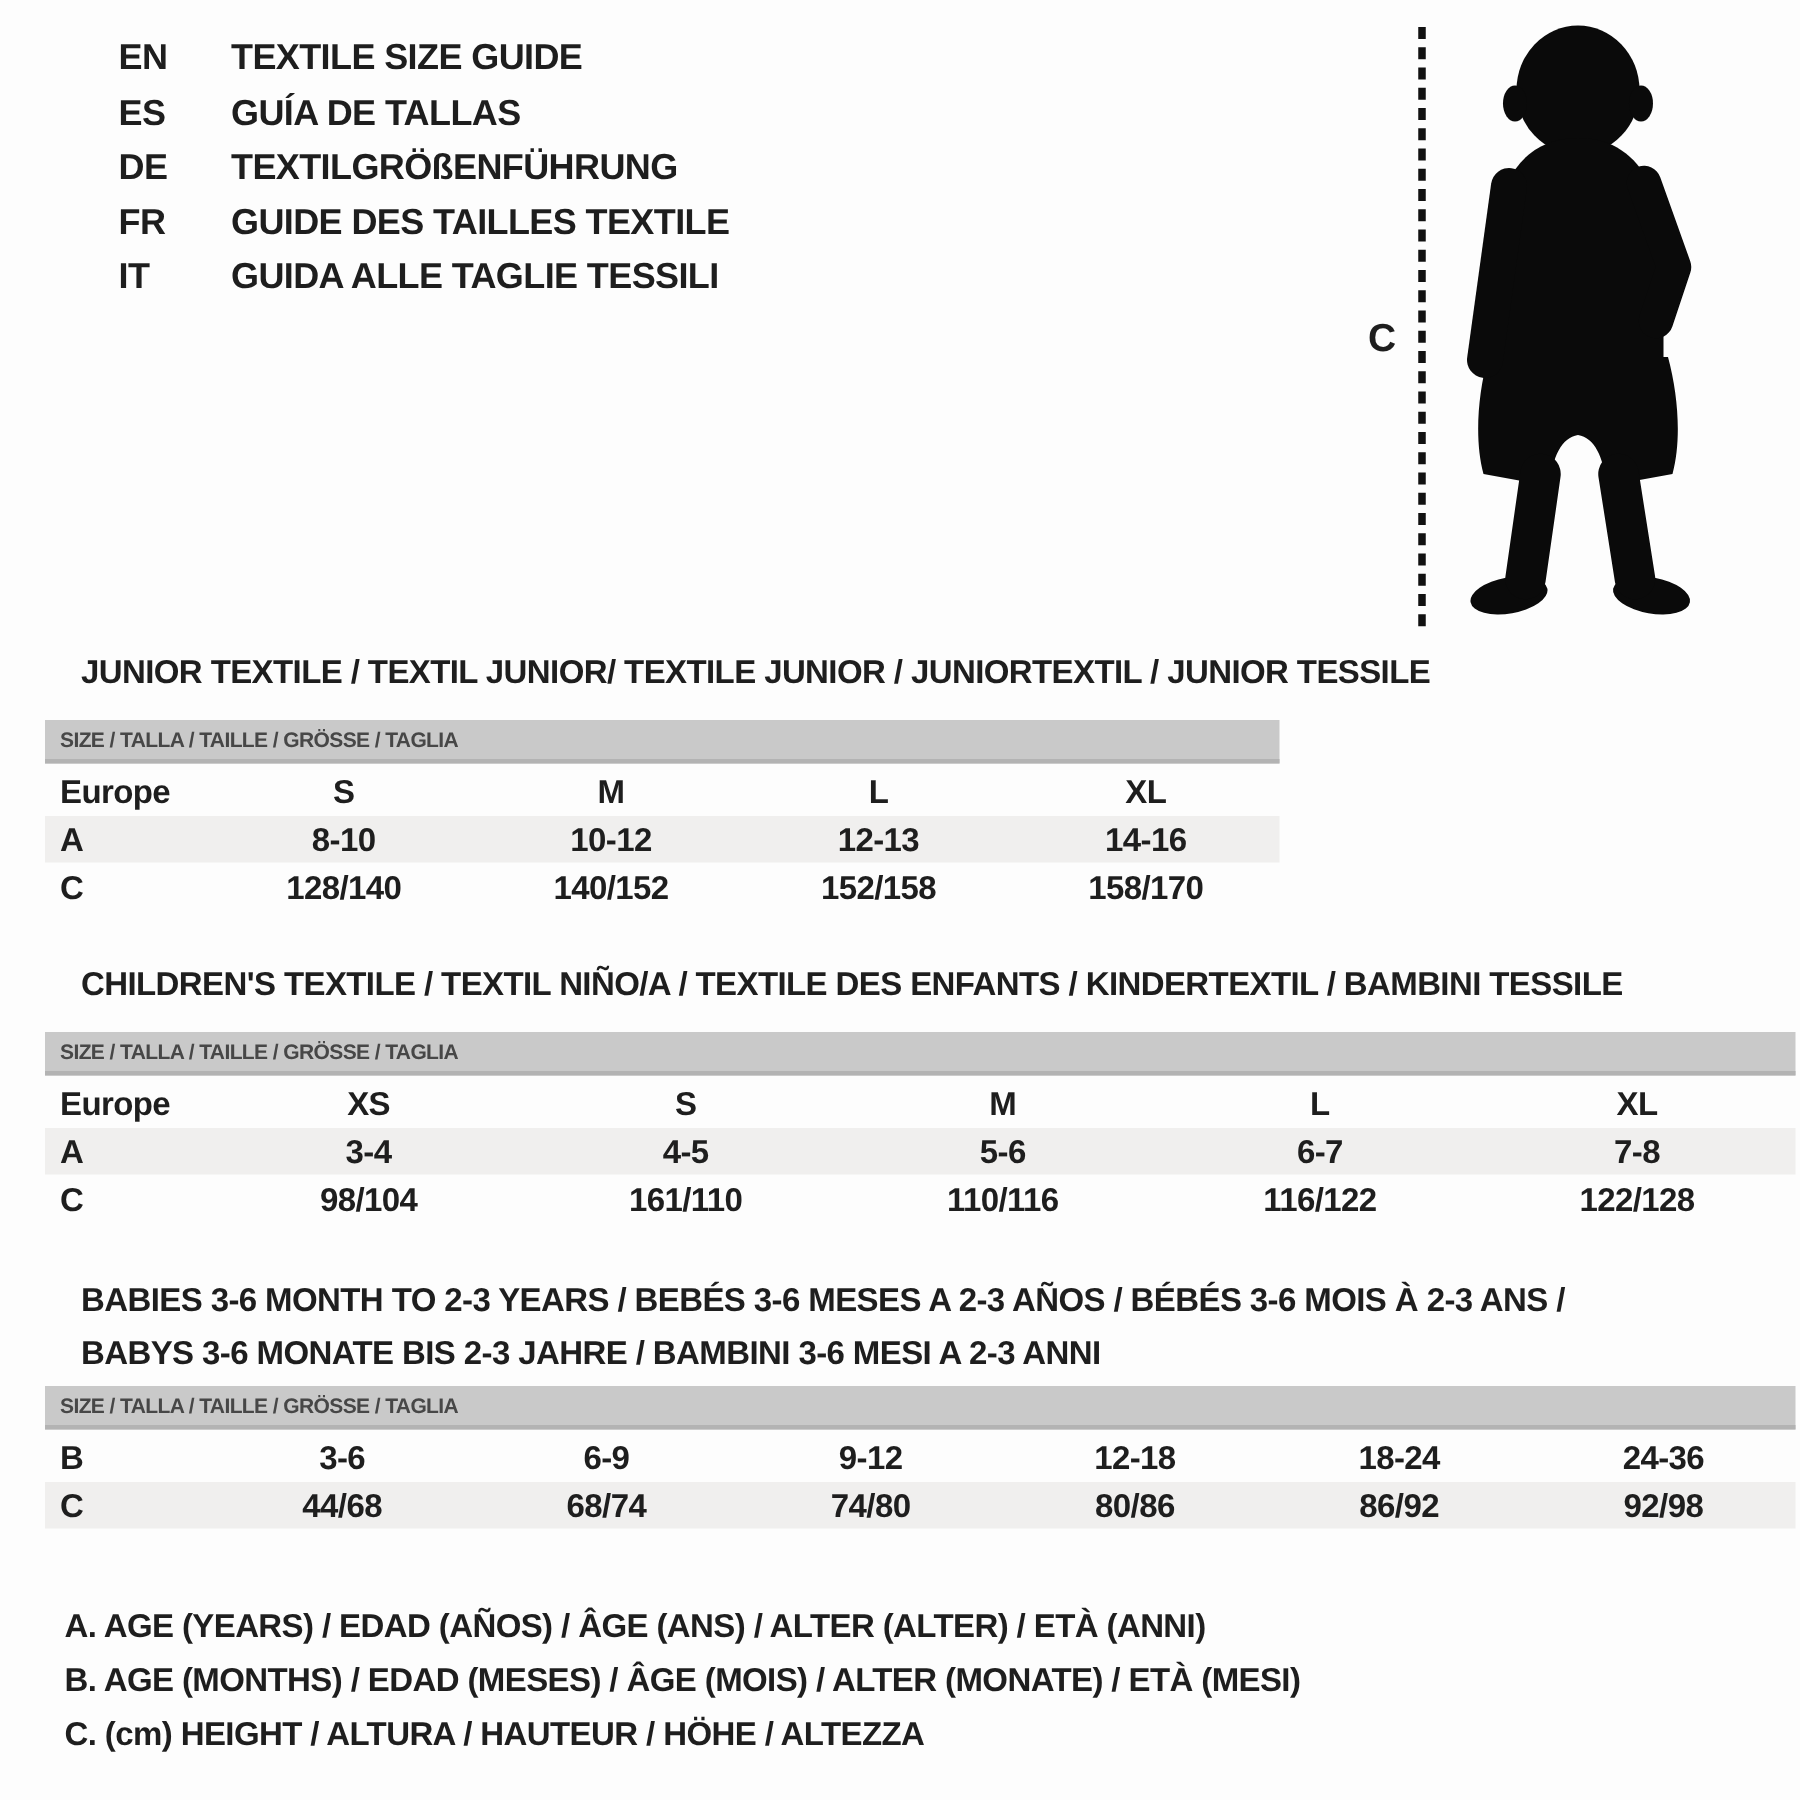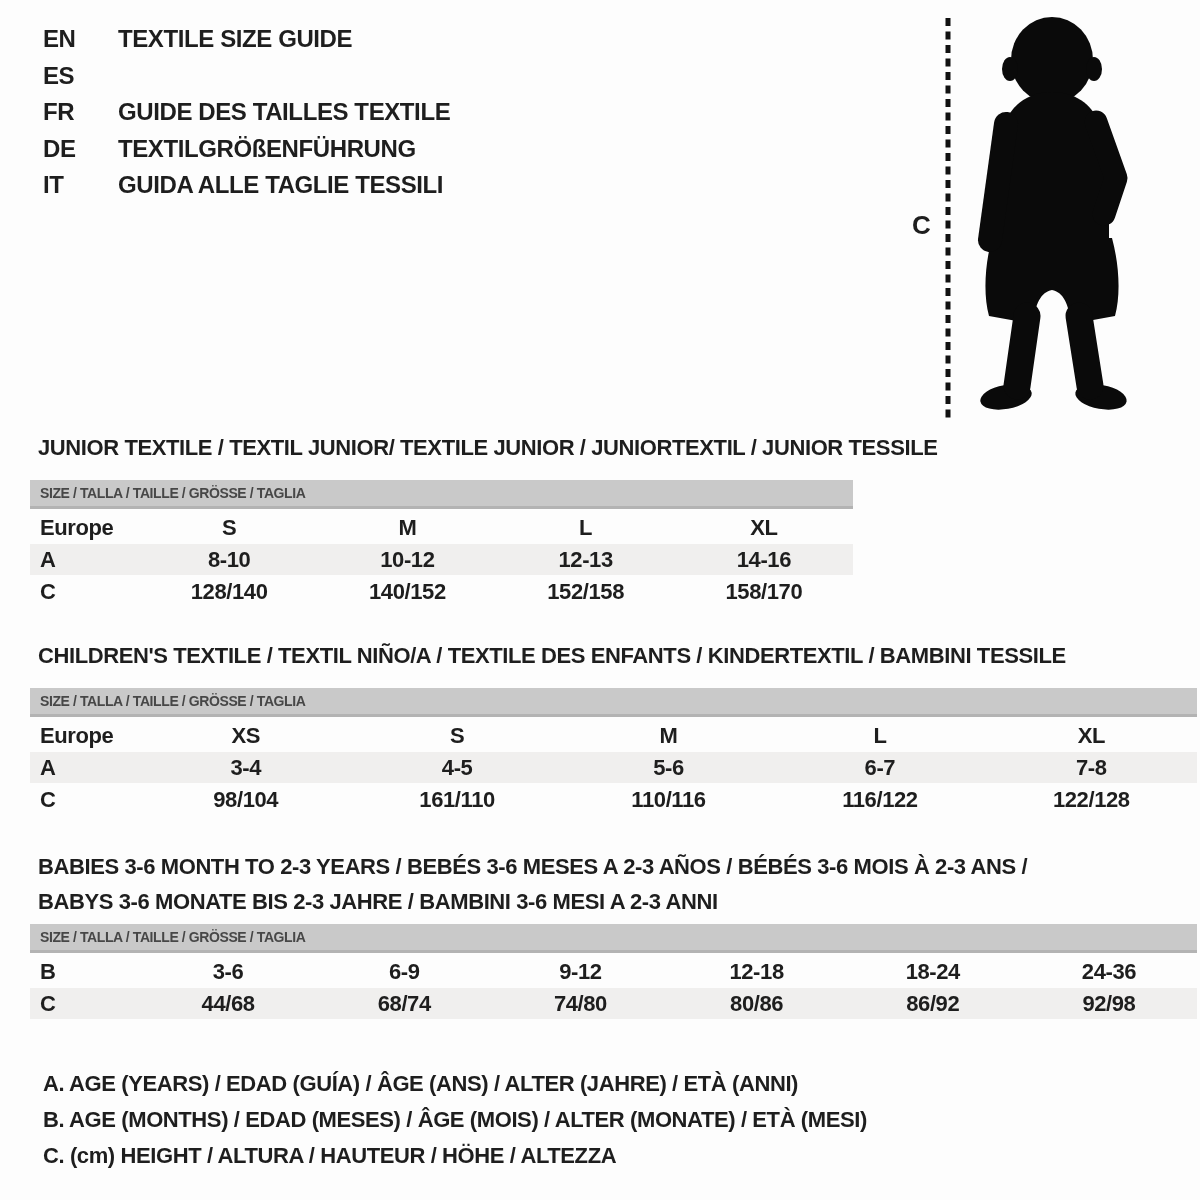--- a/index.html
+++ b/index.html
@@ -14,35 +14,35 @@
   body{
     width:1200px;height:1200px;background:#fdfdfd;
     font-family:"Liberation Sans","DejaVu Sans",sans-serif;
     font-weight:700;color:var(--text);letter-spacing:-0.4px;
   }
   .page{position:relative;width:1200px;height:1200px;overflow:hidden;}
 
   
   .lang-block{position:absolute;left:43px;top:21px;}
   .lang-row{display:flex;height:36.5px;line-height:36.5px;font-size:24px;}
-  .lang-code{width:75px;}
+  .lang-code{width:75px;margin-left:36px;}
   .lang-label{white-space:nowrap;}
 
   
   .figure{position:absolute;left:900px;top:14px;width:280px;height:412px;}
   .c-label{position:absolute;left:12px;top:196px;font-size:26px;}
   .dash-svg{position:absolute;left:44px;top:4px;}
   .kid-svg{position:absolute;left:66px;top:2px;color:var(--ink);}
 
   
   .section{position:absolute;left:30px;}
   #section-0{top:430px;width:823px;}
   #section-1{top:638px;width:1167px;}
   #section-2{top:849px;width:1167px;}
-  .stitle{margin-left:8px;font-size:22px;line-height:35px;white-space:nowrap;}
+  .stitle{margin-left:24px;font-size:22px;line-height:35px;white-space:nowrap;}
   .table{width:100%;}
   #section-0 .table,#section-1 .table{margin-top:15px;}
   #section-2 .table{margin-top:5px;}
   .thead{
     box-sizing:border-box;height:29px;background:var(--head-bg);
     border-bottom:3px solid var(--head-border);
   }
   .thead span{display:block;padding-left:10px;line-height:26px;font-size:14px;color:var(--head-text);white-space:nowrap;}
   .rows{margin-top:3px;}
   .trow{display:flex;height:31px;line-height:31px;font-size:22px;}
@@ -59,28 +59,29 @@
 
 <div class="page">
 
   <div class="lang-block">
       <div class="lang-row">
         <span class="lang-code">EN</span>
         <span class="lang-label">TEXTILE SIZE GUIDE</span>
       </div>
       <div class="lang-row">
         <span class="lang-code">ES</span>
+        <span class="lang-label">GUÍA DE TALLAS</span>
+      </div>
+      <div class="lang-row">
+        <span class="lang-code">DE</span>
+        <span class="lang-label">TEXTILGRÖßENFÜHRUNG</span>
       </div>
       <div class="lang-row">
         <span class="lang-code">FR</span>
         <span class="lang-label">GUIDE DES TAILLES TEXTILE</span>
-      </div>
-      <div class="lang-row">
-        <span class="lang-code">DE</span>
-        <span class="lang-label">TEXTILGRÖßENFÜHRUNG</span>
       </div>
       <div class="lang-row">
         <span class="lang-code">IT</span>
         <span class="lang-label">GUIDA ALLE TAGLIE TESSILI</span>
       </div>
     </div>
 
   <div class="figure">
     <span class="c-label">C</span>
     <svg class="dash-svg" width="8" height="402" viewBox="0 0 8 402">
@@ -202,18 +203,18 @@
             <span class="tcell">74/80</span>
             <span class="tcell">80/86</span>
             <span class="tcell">86/92</span>
             <span class="tcell">92/98</span>
           </div>
         </div>
     </div>
   </div>
 
   <div class="legend">
-      <div>A. AGE (YEARS) / EDAD (GUÍA) / ÂGE (ANS) / ALTER (JAHRE) / ETÀ (ANNI)</div>
+      <div>A. AGE (YEARS) / EDAD (AÑOS) / ÂGE (ANS) / ALTER (ALTER) / ETÀ (ANNI)</div>
       <div>B. AGE (MONTHS) / EDAD (MESES) / ÂGE (MOIS) / ALTER (MONATE) / ETÀ (MESI)</div>
       <div>C. (cm) HEIGHT / ALTURA / HAUTEUR / HÖHE / ALTEZZA</div>
     </div>
 
 </div>
 
 </body></html>

